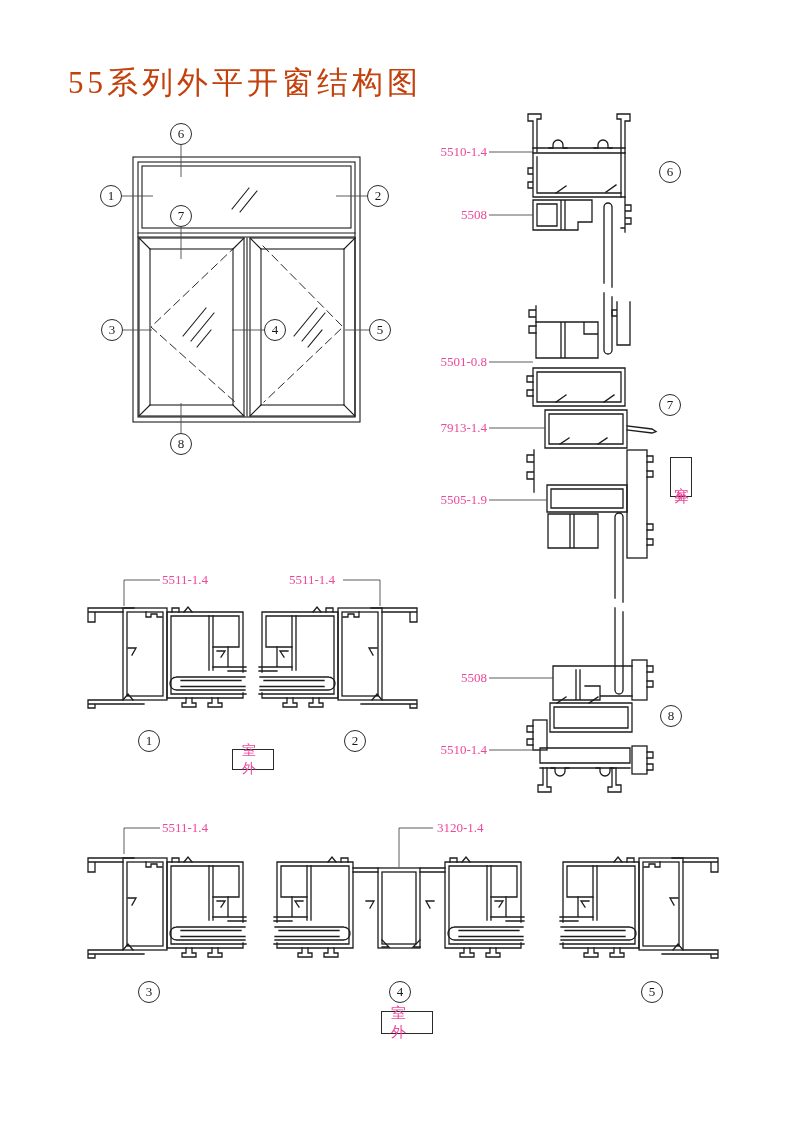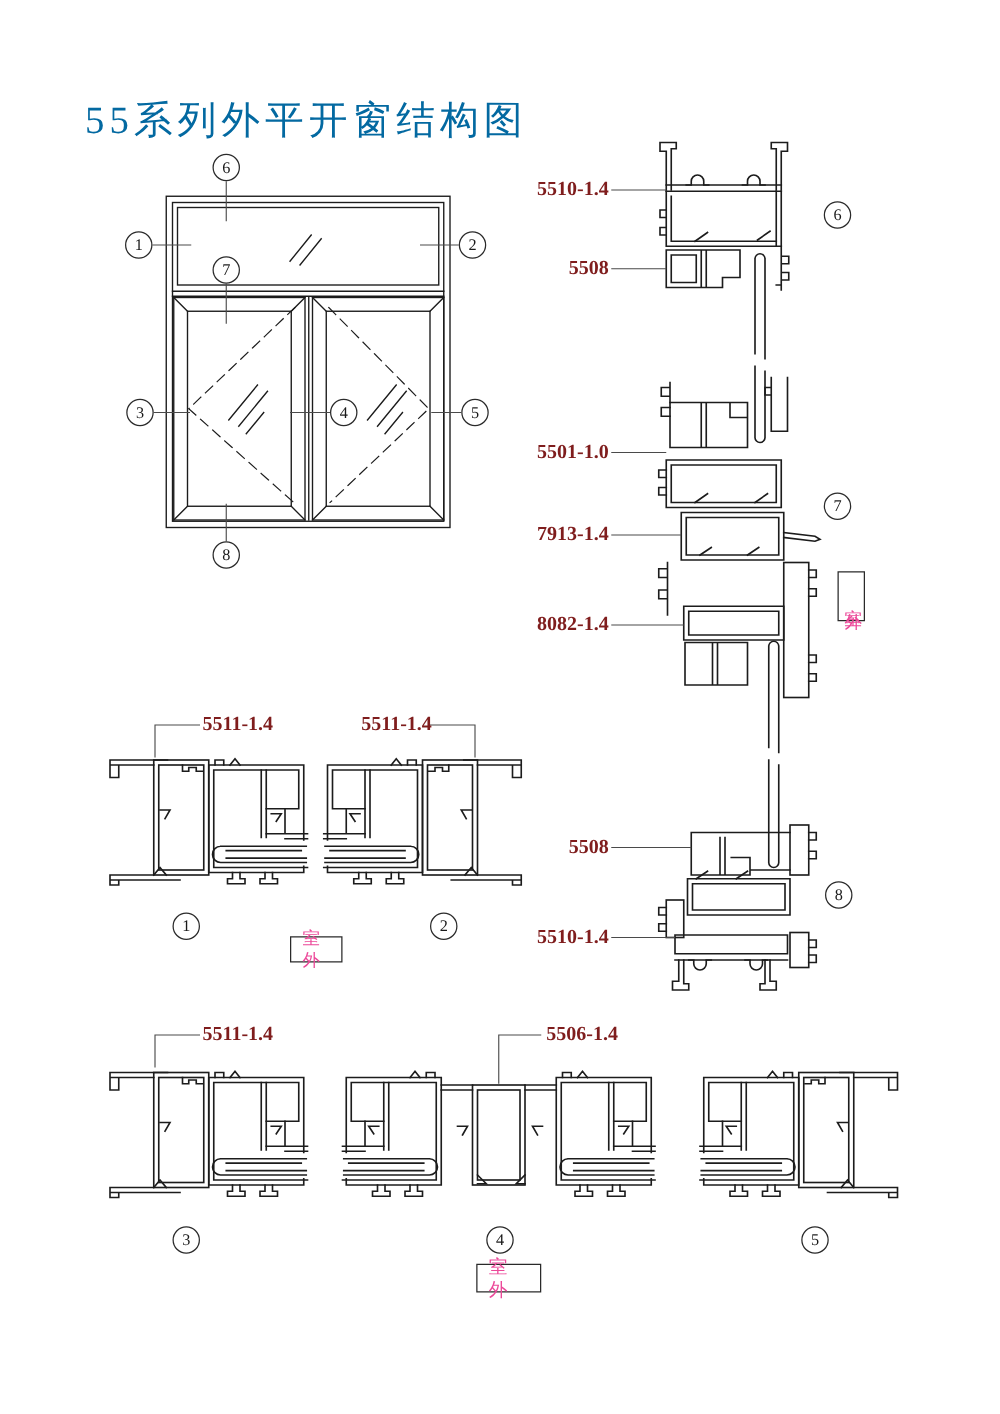--- a/index.html
+++ b/index.html
@@ -3,22 +3,22 @@
 <meta charset="utf-8">
 <style>
   html,body{margin:0;padding:0;background:#fff;}
   #page{position:relative;width:800px;height:1131px;background:#ffffff;overflow:hidden;
         font-family:"Liberation Serif","DejaVu Serif",serif;}
   #art{position:absolute;left:0;top:0;}
   .p{fill:none;stroke:#1c1c1c;stroke-width:1.3;stroke-linecap:square;stroke-linejoin:miter;}
   .e{fill:none;stroke:#1c1c1c;stroke-width:1.1;stroke-linecap:square;}
   .thin{fill:none;stroke:#4a4a4a;stroke-width:0.9;}
   .dash{stroke-dasharray:8 5;stroke-width:0.95;}
-  .title{position:absolute;left:68px;top:62px;font-size:31px;letter-spacing:4px;color:#0369a1;white-space:nowrap;margin-top:13px;}
-  .lbl{position:absolute;font-size:16px;color:#7f1d1d;white-space:nowrap;line-height:18px;font-weight:bold;}
+  .title{position:absolute;left:68px;top:62px;font-size:31px;letter-spacing:4px;color:#c2410c;white-space:nowrap;}
+  .lbl{position:absolute;font-size:13px;color:#ec4899;white-space:nowrap;line-height:18px;}
   .lbl.ra{text-align:right;width:60px;}
   .co{position:absolute;width:22px;height:22px;border:1px solid #2a2a2a;border-radius:50%;
       box-sizing:border-box;font-size:13px;color:#1a1a1a;text-align:center;line-height:19px;background:#fff;}
   .outb{position:absolute;border:1px solid #2a2a2a;box-sizing:border-box;color:#ec4899;background:#fff;
         display:flex;align-items:center;justify-content:center;}
   .outb.h{font-size:14px;letter-spacing:9px;padding-left:9px;}
   .outb.v{writing-mode:vertical-rl;font-size:14px;letter-spacing:3px;padding-top:3px;}
 </style>
 </head>
 <body>
@@ -167,30 +167,30 @@
       <path class="thin" d="M489,152 H533 M489,215 H533 M489,362 H533 M489,428 H545 M489,500 H547
                             M489,678 H553 M489,750 H540"></path>
       <path class="thin" d="M160,580 H124 V606 M343,580 H380 V606 M160,828 H124 V854 M433,828 H399 V867"></path>
     </g>
   </svg>
 
   <div class="title">55系列外平开窗结构图</div>
 
   <div class="lbl ra" style="left:427px;top:143px;">5510-1.4</div>
   <div class="lbl ra" style="left:427px;top:206px;">5508</div>
-  <div class="lbl ra" style="left:427px;top:353px;">5501-1.0</div>
+  <div class="lbl ra" style="left:427px;top:353px;">5501-0.8</div>
   <div class="lbl ra" style="left:427px;top:419px;">7913-1.4</div>
-  <div class="lbl ra" style="left:427px;top:491px;">8082-1.4</div>
+  <div class="lbl ra" style="left:427px;top:491px;">5505-1.9</div>
   <div class="lbl ra" style="left:427px;top:669px;">5508</div>
   <div class="lbl ra" style="left:427px;top:741px;">5510-1.4</div>
 
   <div class="lbl" style="left:162px;top:571px;">5511-1.4</div>
   <div class="lbl" style="left:289px;top:571px;">5511-1.4</div>
   <div class="lbl" style="left:162px;top:819px;">5511-1.4</div>
-  <div class="lbl" style="left:437px;top:819px;">5506-1.4</div>
+  <div class="lbl" style="left:437px;top:819px;">3120-1.4</div>
 
   <div class="co" style="left:100px;top:185px;">1</div>
   <div class="co" style="left:367px;top:185px;">2</div>
   <div class="co" style="left:101px;top:319px;">3</div>
   <div class="co" style="left:264px;top:319px;">4</div>
   <div class="co" style="left:369px;top:319px;">5</div>
   <div class="co" style="left:170px;top:123px;">6</div>
   <div class="co" style="left:170px;top:205px;">7</div>
   <div class="co" style="left:170px;top:433px;">8</div>
 

